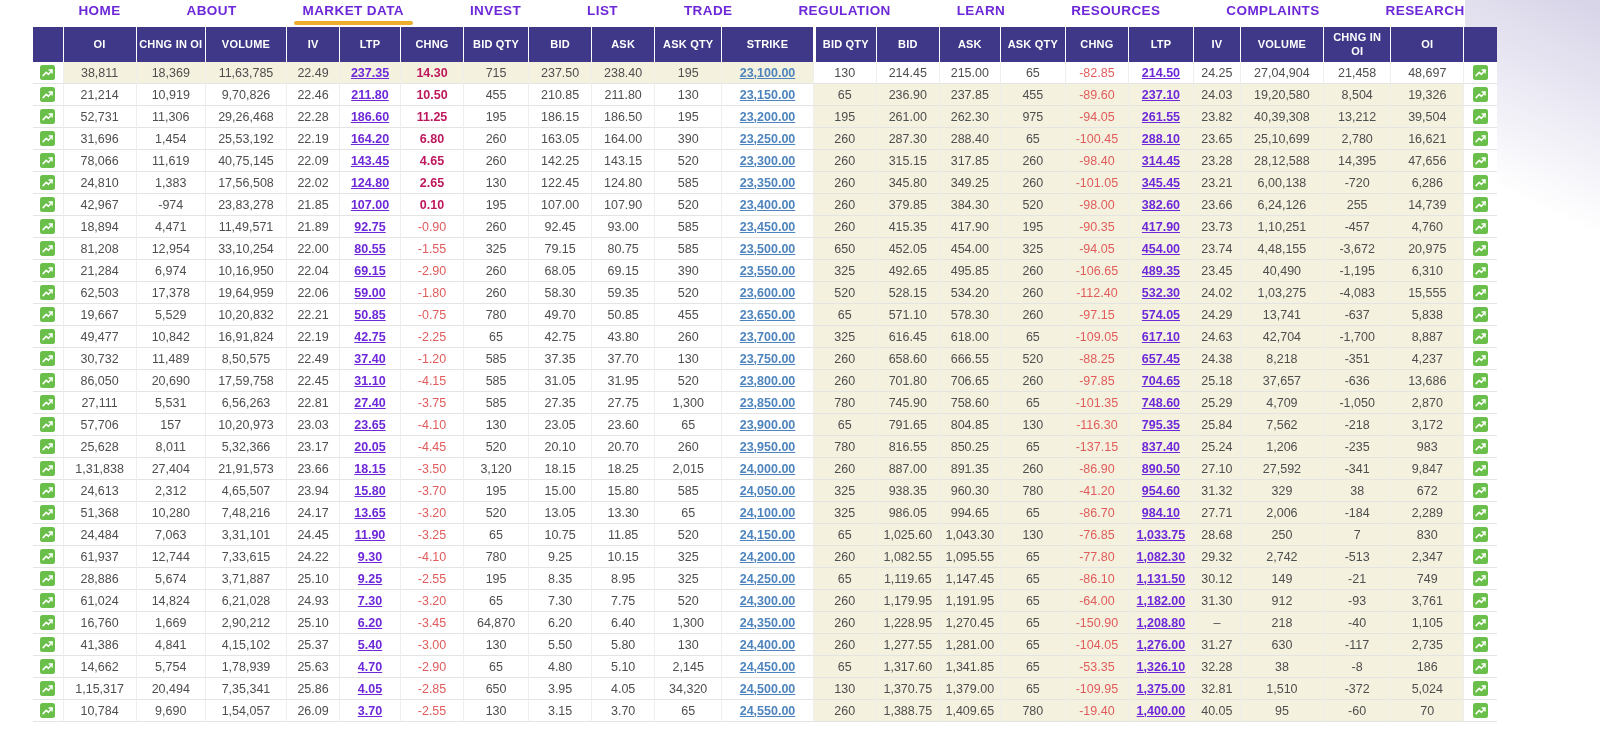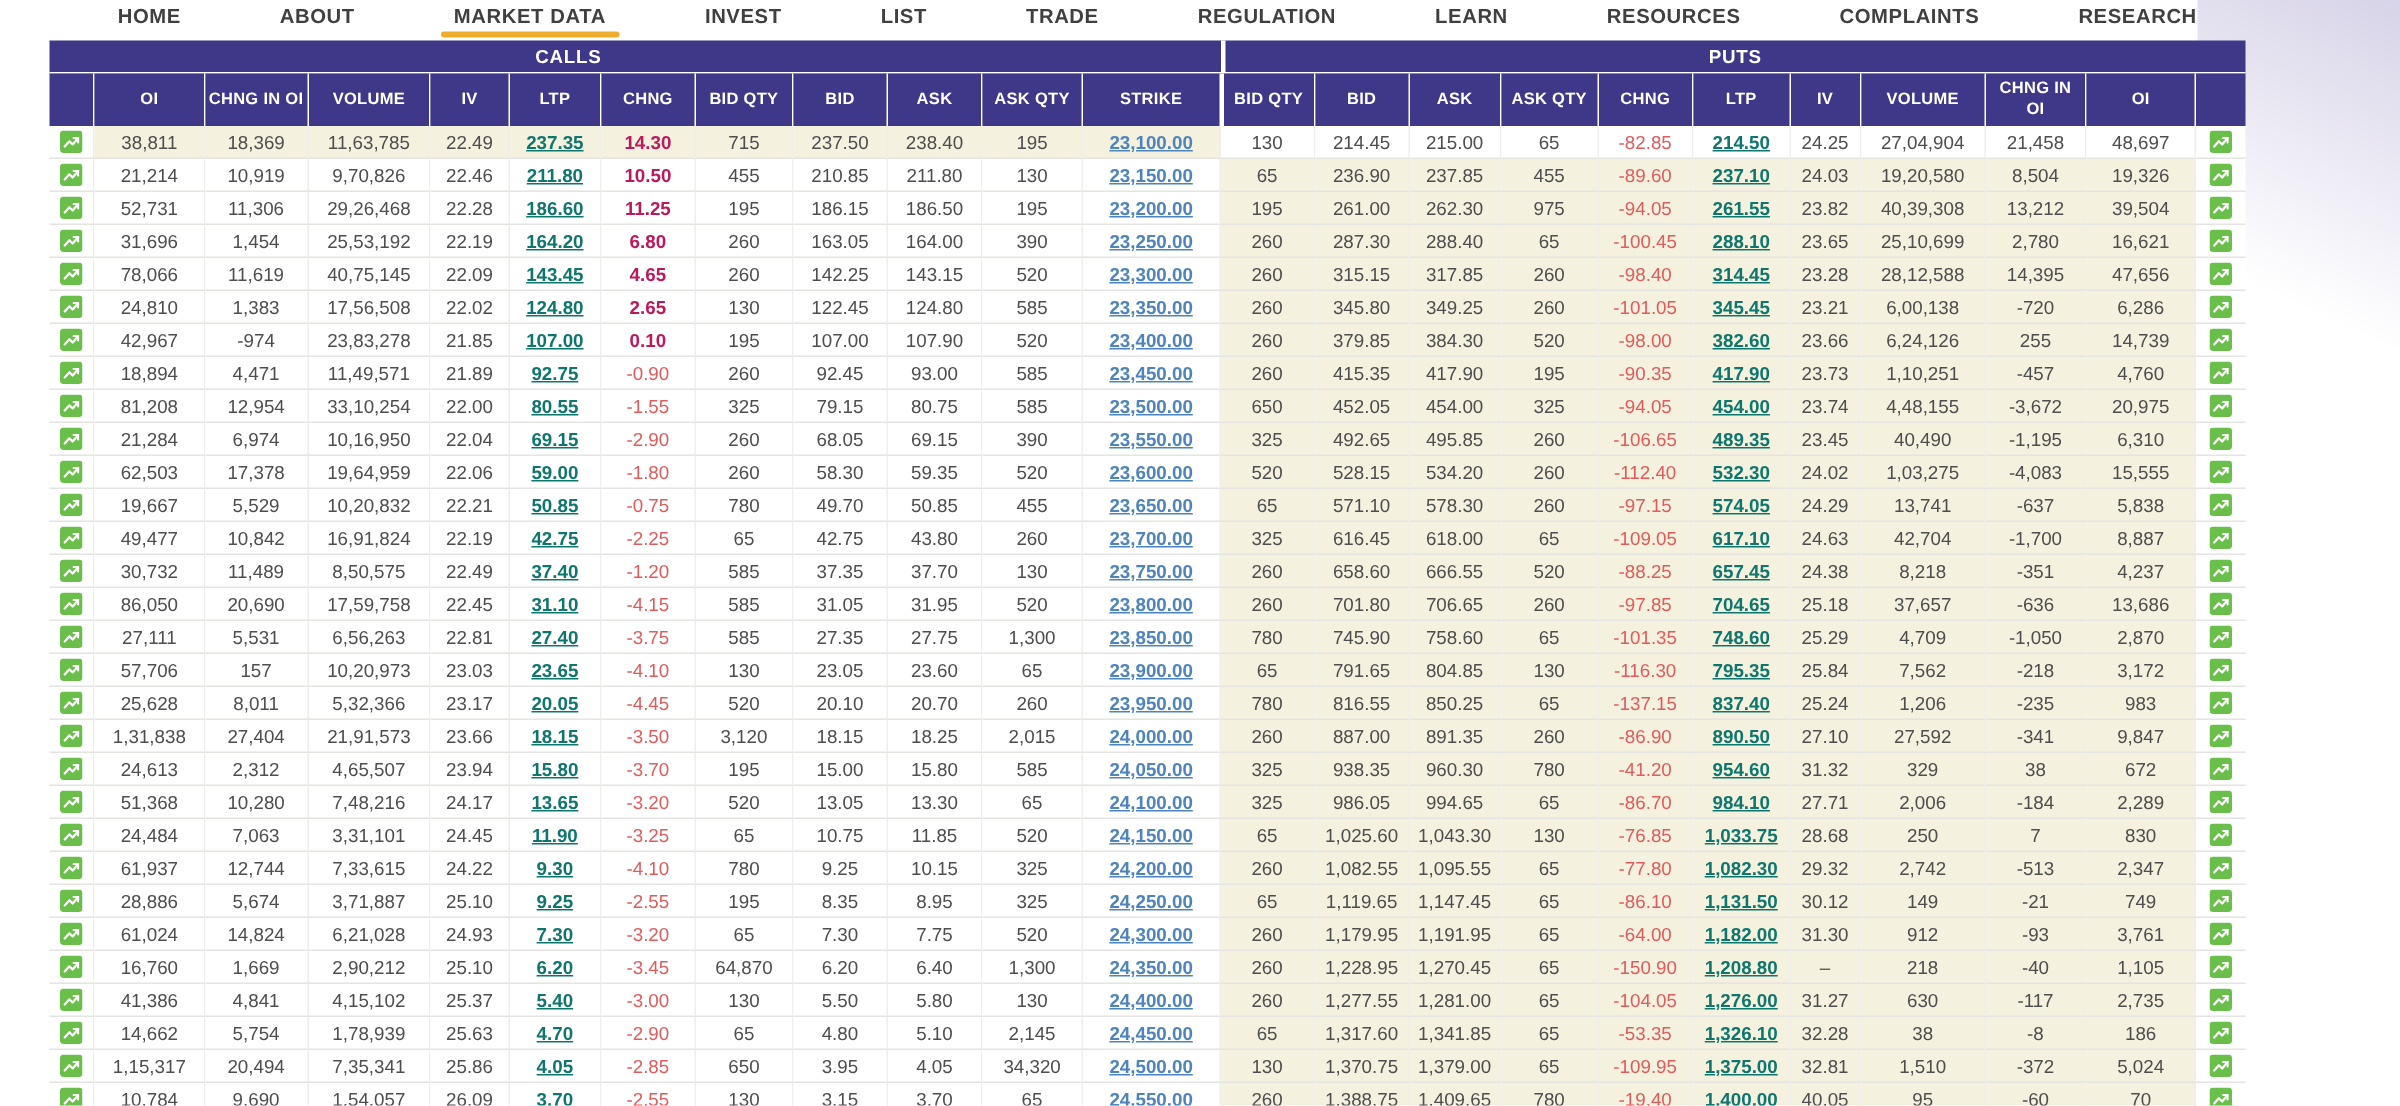--- a/index.html
+++ b/index.html
@@ -12,21 +12,21 @@
     position:absolute;top:0;right:0;width:135px;height:240px;z-index:0;
     background:linear-gradient(205deg,#d7d3e8 0%,rgba(255,255,255,0) 78%);
   }
   
   .top-nav{
     position:absolute;top:0;left:0;width:100%;z-index:2;
     display:flex;justify-content:center;gap:31px;padding-top:1px;
     transform:translateX(-45px);
   }
   .nav-item{
-    font-size:13.5px;font-weight:600;letter-spacing:.4px;color:#404040;
+    font-size:13.5px;font-weight:600;letter-spacing:.4px;color:#6d28d9;
     text-transform:uppercase;text-decoration:none;position:relative;
     padding:2px 1px 4px 1px;white-space:nowrap;margin-left:33px;
   }
   .nav-item.active::after{
     content:"";position:absolute;left:-8px;right:-8px;bottom:-3px;height:4px;
     background:#efad2e;border-radius:2px;
   }
   
   .oc-wrap{position:absolute;top:27px;left:33px;z-index:1;}
   table.oc{border-collapse:separate;border-spacing:0;table-layout:fixed;width:1464px;}
@@ -46,21 +46,21 @@
   td{
     height:21px;font-size:12.5px;color:#4e4e4e;text-align:center;
     border-bottom:1px solid #e4e4e2;border-right:1px solid #eeeeec;
     background:#fff;white-space:nowrap;overflow:hidden;padding:0 2px;
   }
   tr td:last-child{border-right:none;}
   td.itm{background:#f5f1df;}
   td.icon-cell{background:#fff;padding:0;}
   .pos{color:#be185d;font-weight:bold;}
   .neg{color:#e05c5c;text-align:center;}
-  .link-ltp{color:#0f766e;font-weight:bold;text-decoration:underline;cursor:pointer;}
+  .link-ltp{color:#6d28d9;font-weight:bold;text-decoration:underline;cursor:pointer;}
   .link-strike{color:#4d84bd;font-weight:bold;text-decoration:underline;cursor:pointer;}
   .chart-ico{
     display:inline-block;width:15px;height:15px;vertical-align:middle;cursor:pointer;
   }
 </style>
 </head>
 <body>
 
 <div class="corner-gradient"></div>
 
@@ -99,24 +99,20 @@
         <col style="width:64px">
       <col style="width:62px">
         <col style="width:64px">
         <col style="width:46px">
         <col style="width:82px">
       <col style="width:66px">
         <col style="width:72px">
         <col style="width:32px">
     </colgroup>
     <thead>
-      <tr class="group-row">
-        <th class="grp-calls" colspan="12">CALLS</th>
-        <th class="grp-puts" colspan="11">PUTS</th>
-      </tr>
       <tr class="cols-row">
           <th></th>
           <th>OI</th>
           <th>CHNG IN OI</th>
           <th>VOLUME</th>
           <th>IV</th>
           <th>LTP</th>
           <th>CHNG</th>
           <th>BID QTY</th>
           <th>BID</th>

